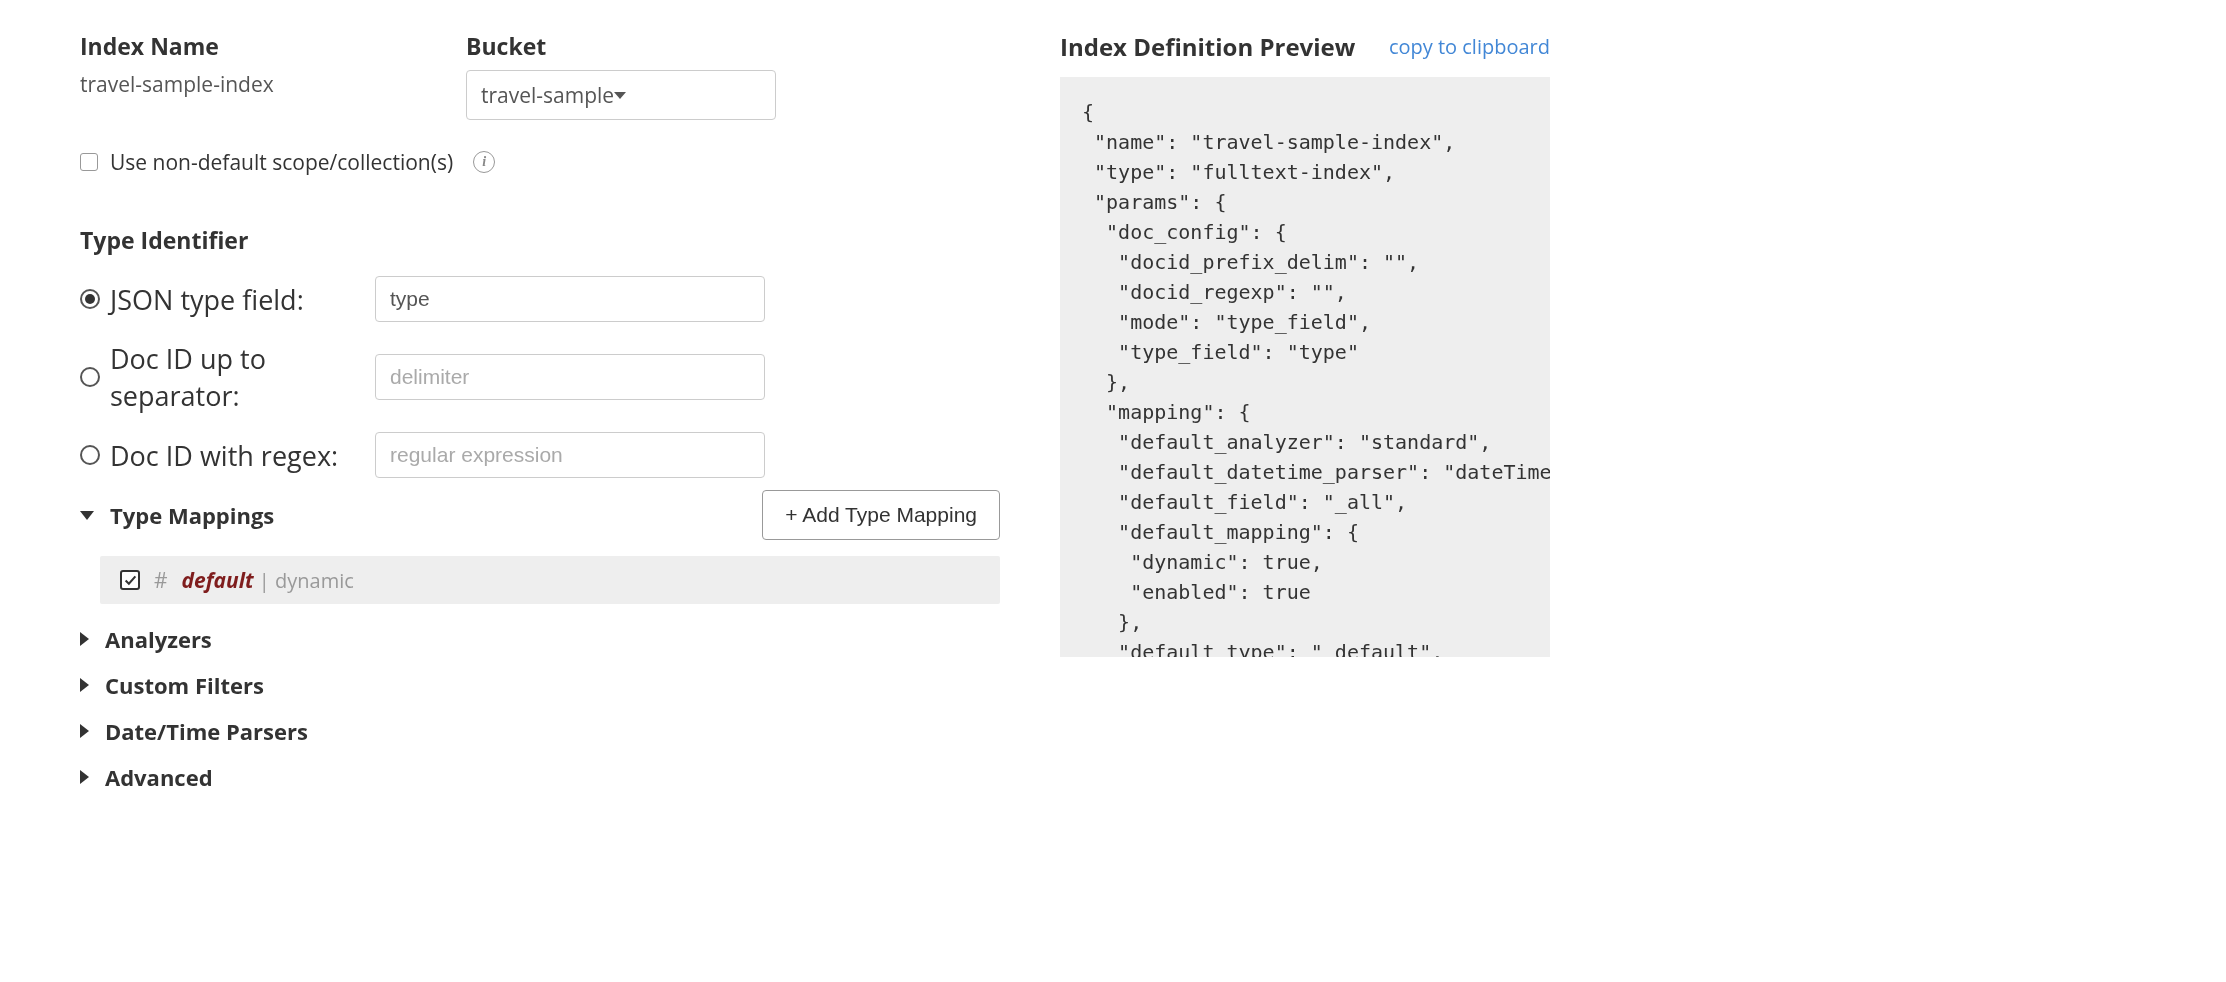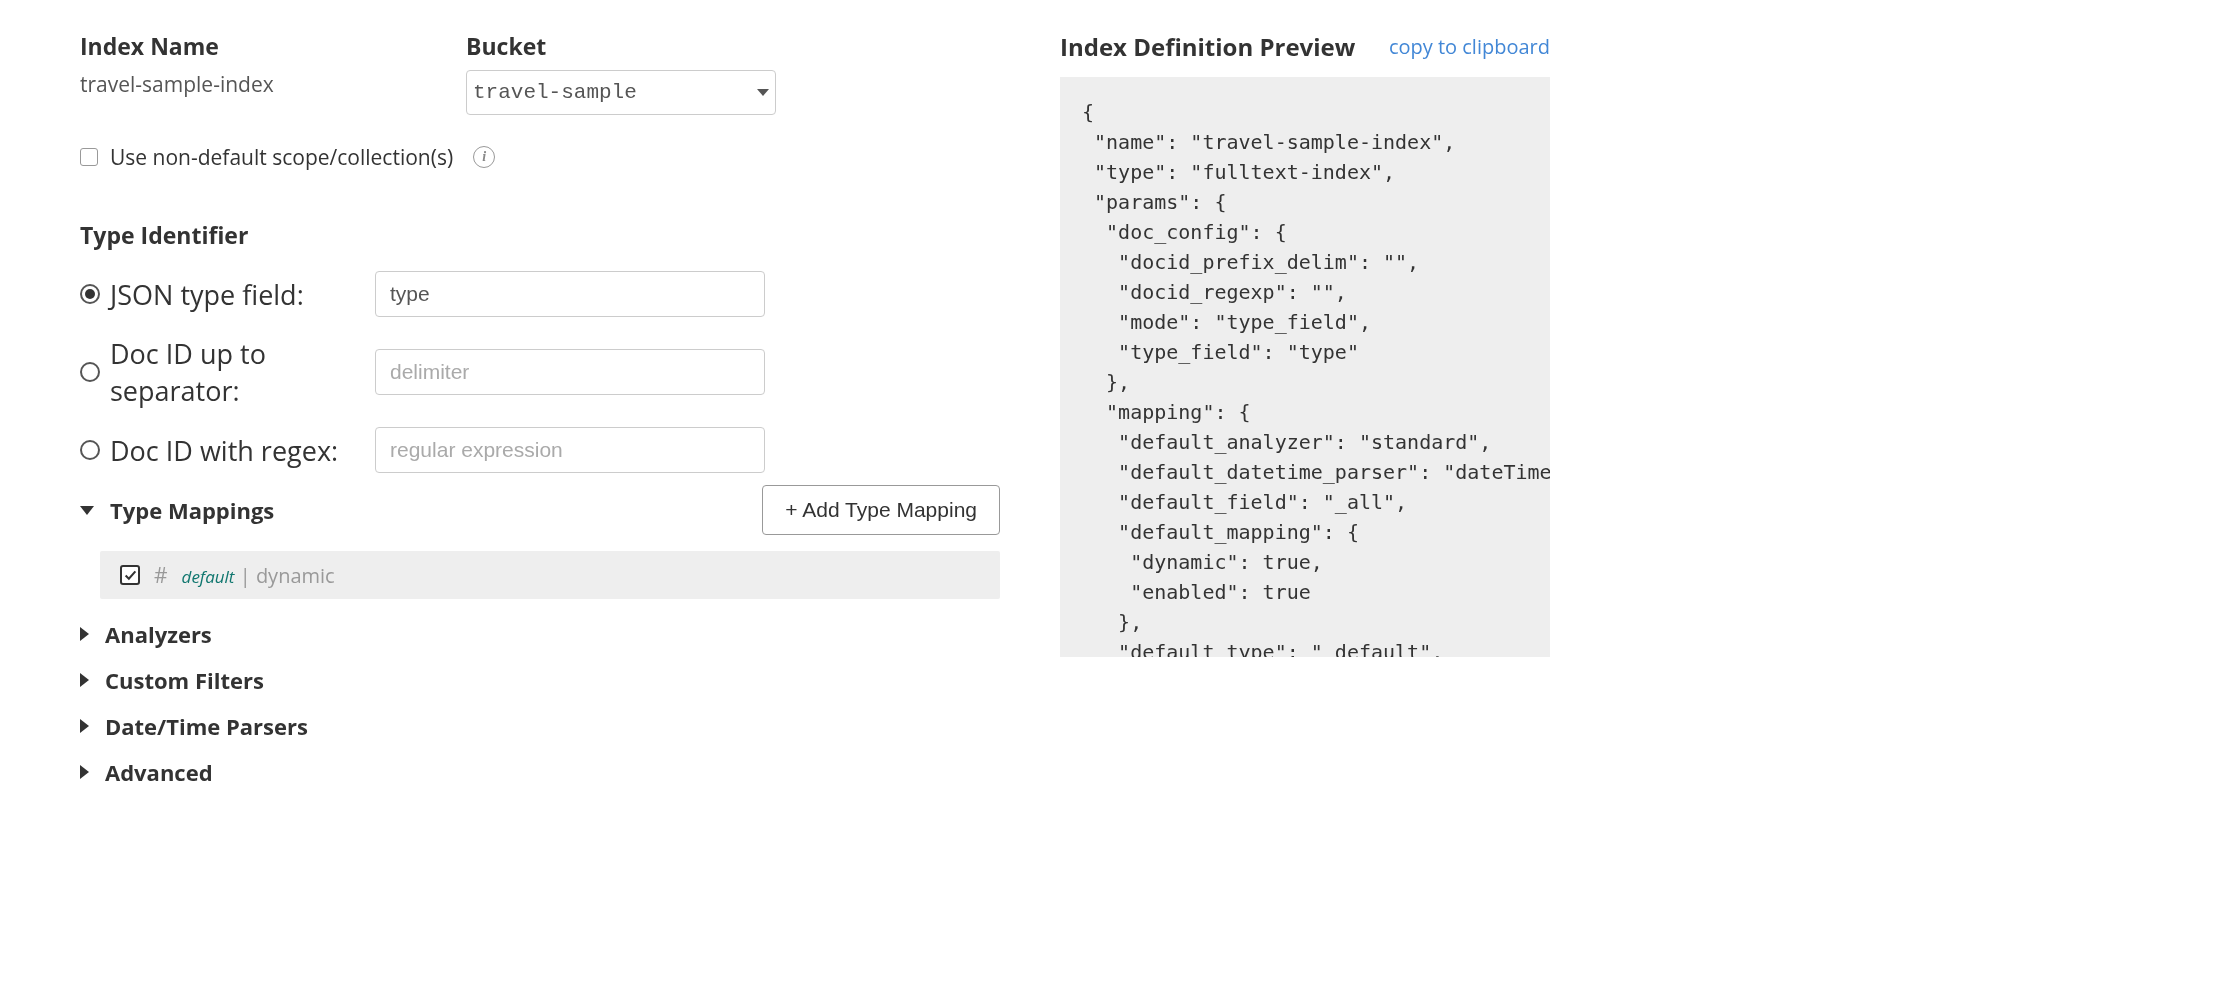--- a/index.html
+++ b/index.html
@@ -39,31 +39,30 @@
     font-size: 23px;
     color: #333;
     margin-bottom: 8px;
   }
   .value-text {
     font-size: 21px;
     color: #555;
   }
   .bucket-select {
     font-size: 21px;
-    padding: 10px 6px;
+    padding: 10px 14px;
     border: 1px solid #ccc;
     border-radius: 4px;
     background: #fff;
     width: 310px;
     display: flex;
-    justify-content: space-between;
+    justify-content: flex-start;
     align-items: center;
     cursor: pointer;
     color: #555;
-    font-family: Liberation Mono, monospace;
   }
   .caret-down {
     width: 0; height: 0;
     border-left: 6px solid transparent;
     border-right: 6px solid transparent;
     border-top: 7px solid #555;
   }
   .checkbox-row {
     display: flex;
     align-items: center;
@@ -208,24 +207,24 @@
   }
   .mapping-check svg {
     width: 13px;
     height: 13px;
   }
   .hash {
     color: #999;
     font-size: 21px;
   }
   .mapping-name {
-    color: #0f766e;
+    color: #7f1d1d;
     font-style: italic;
-    font-weight: 400;
-    font-size: 17px;
+    font-weight: 700;
+    font-size: 21px;
   }
   .mapping-dyn {
     color: #999;
     font-size: 20px;
   }
   .preview-header {
     display: flex;
     justify-content: space-between;
     align-items: center;
     margin-bottom: 14px;

